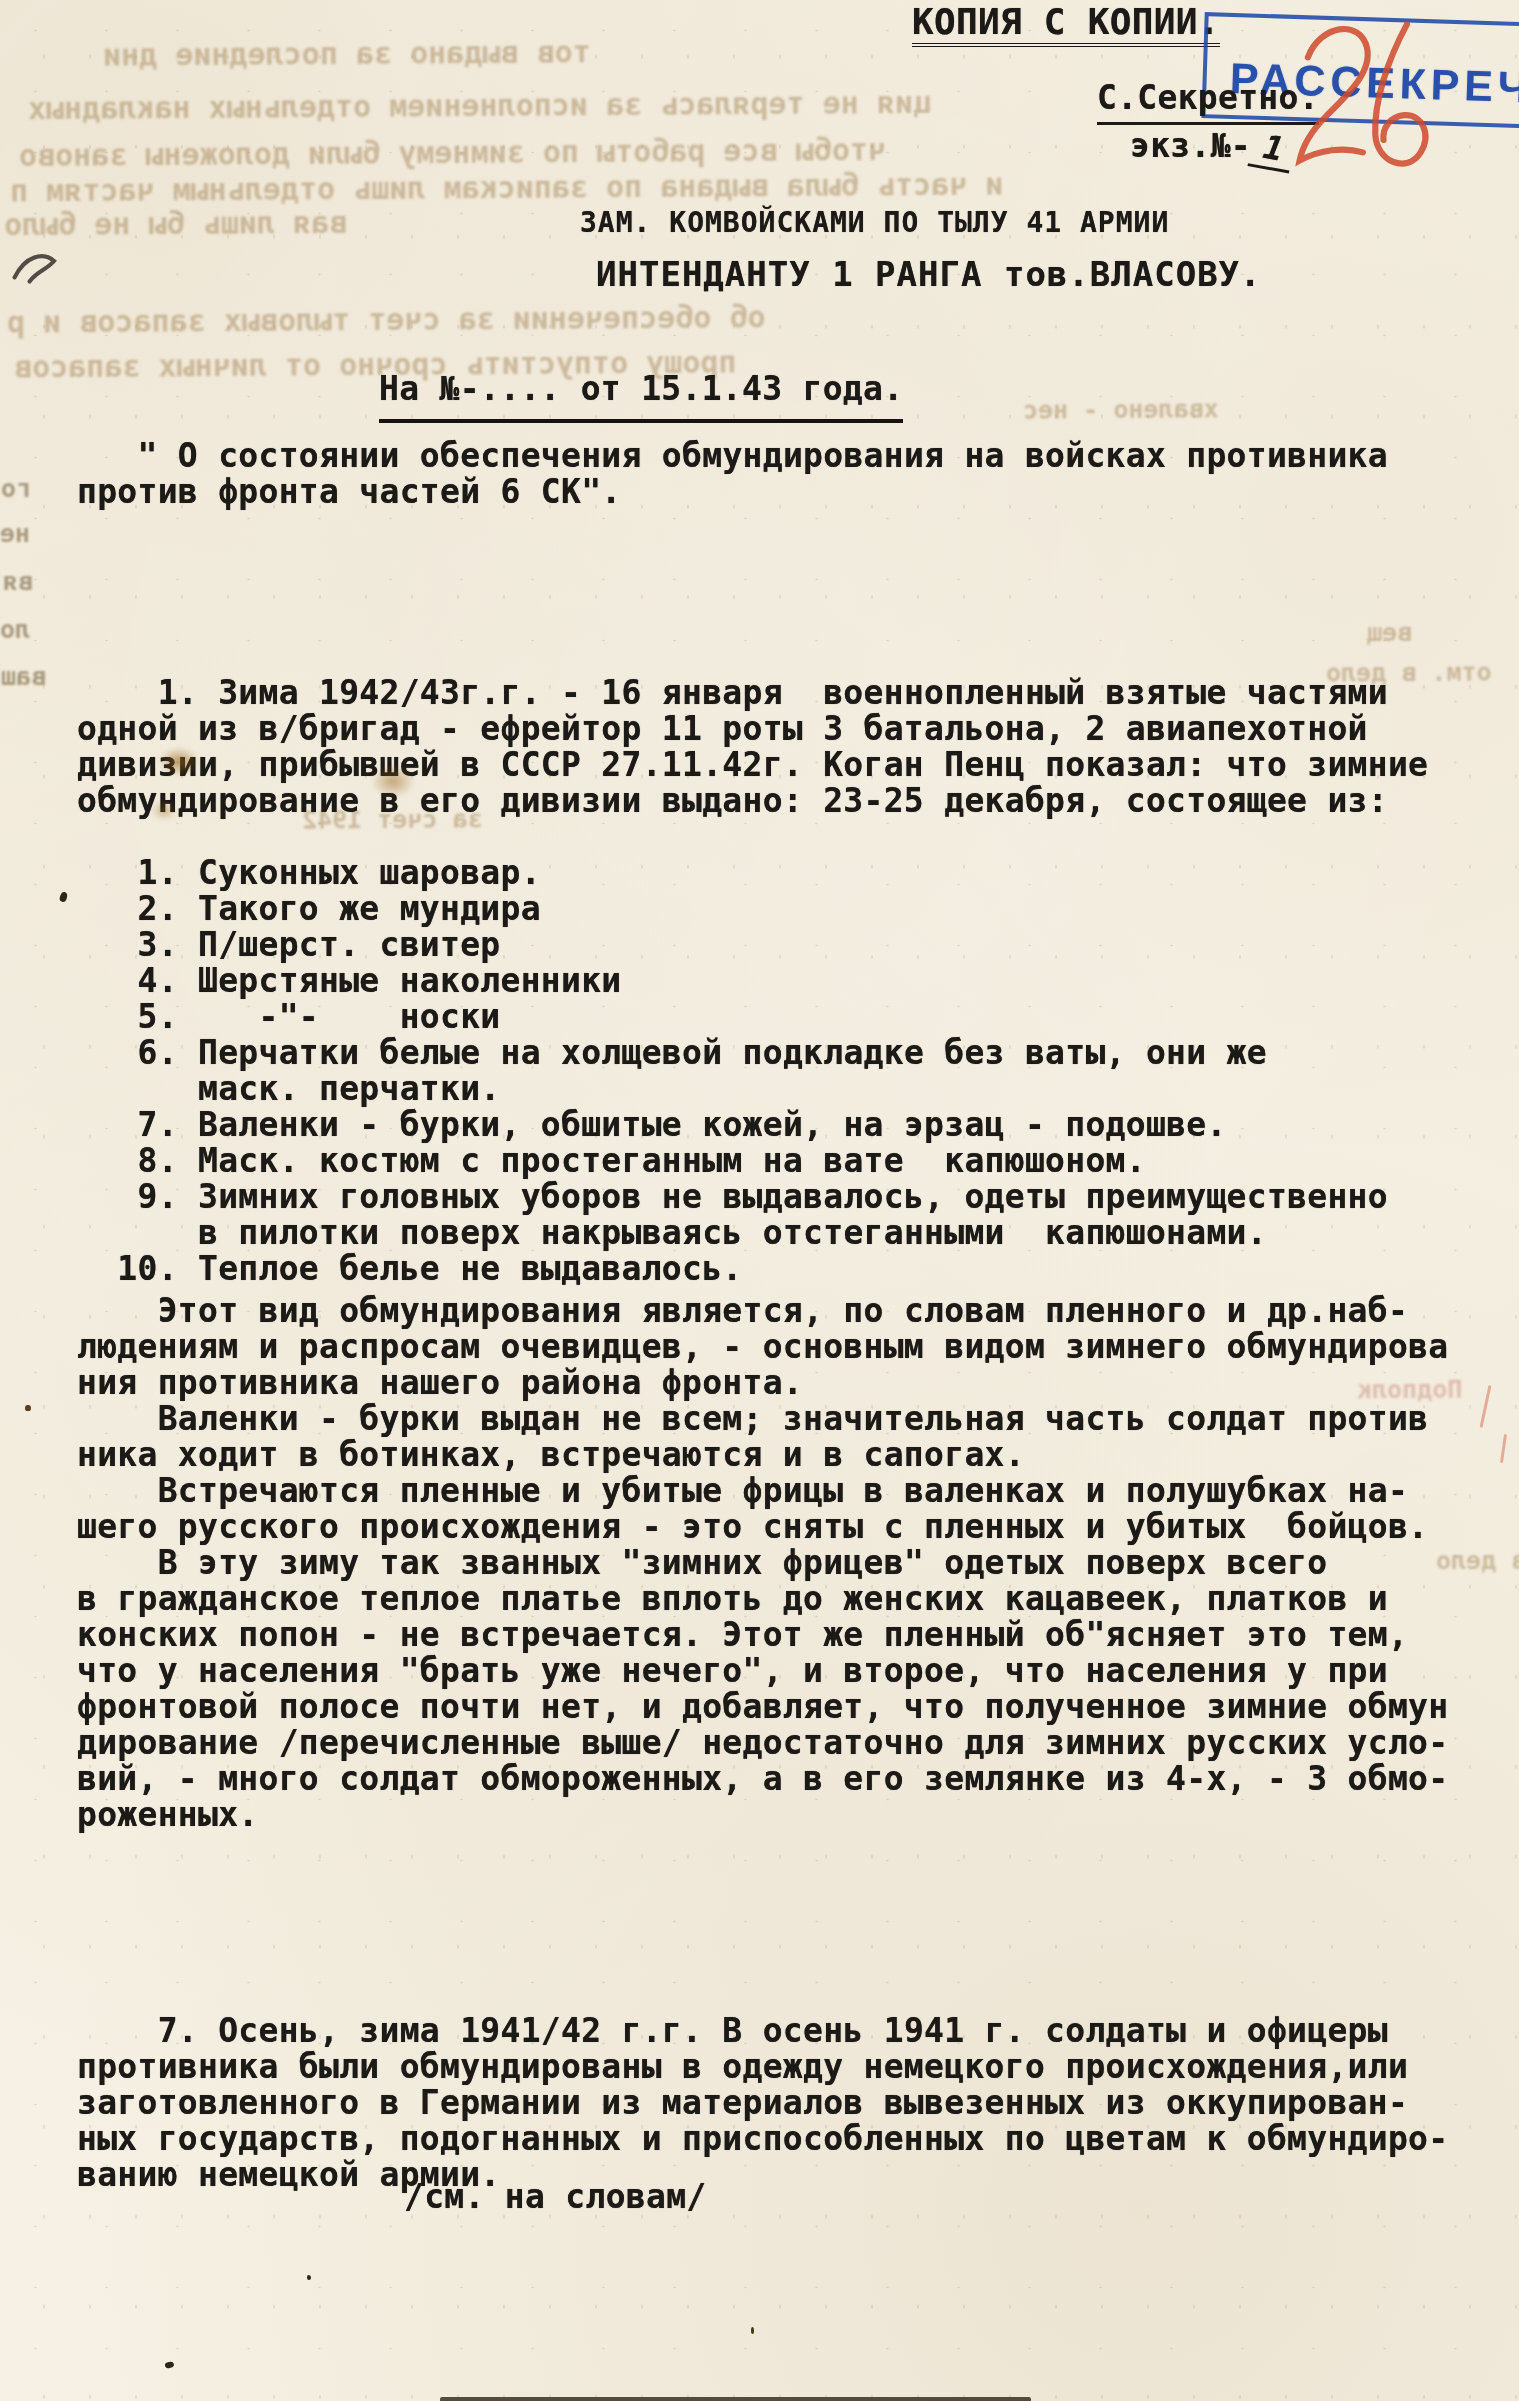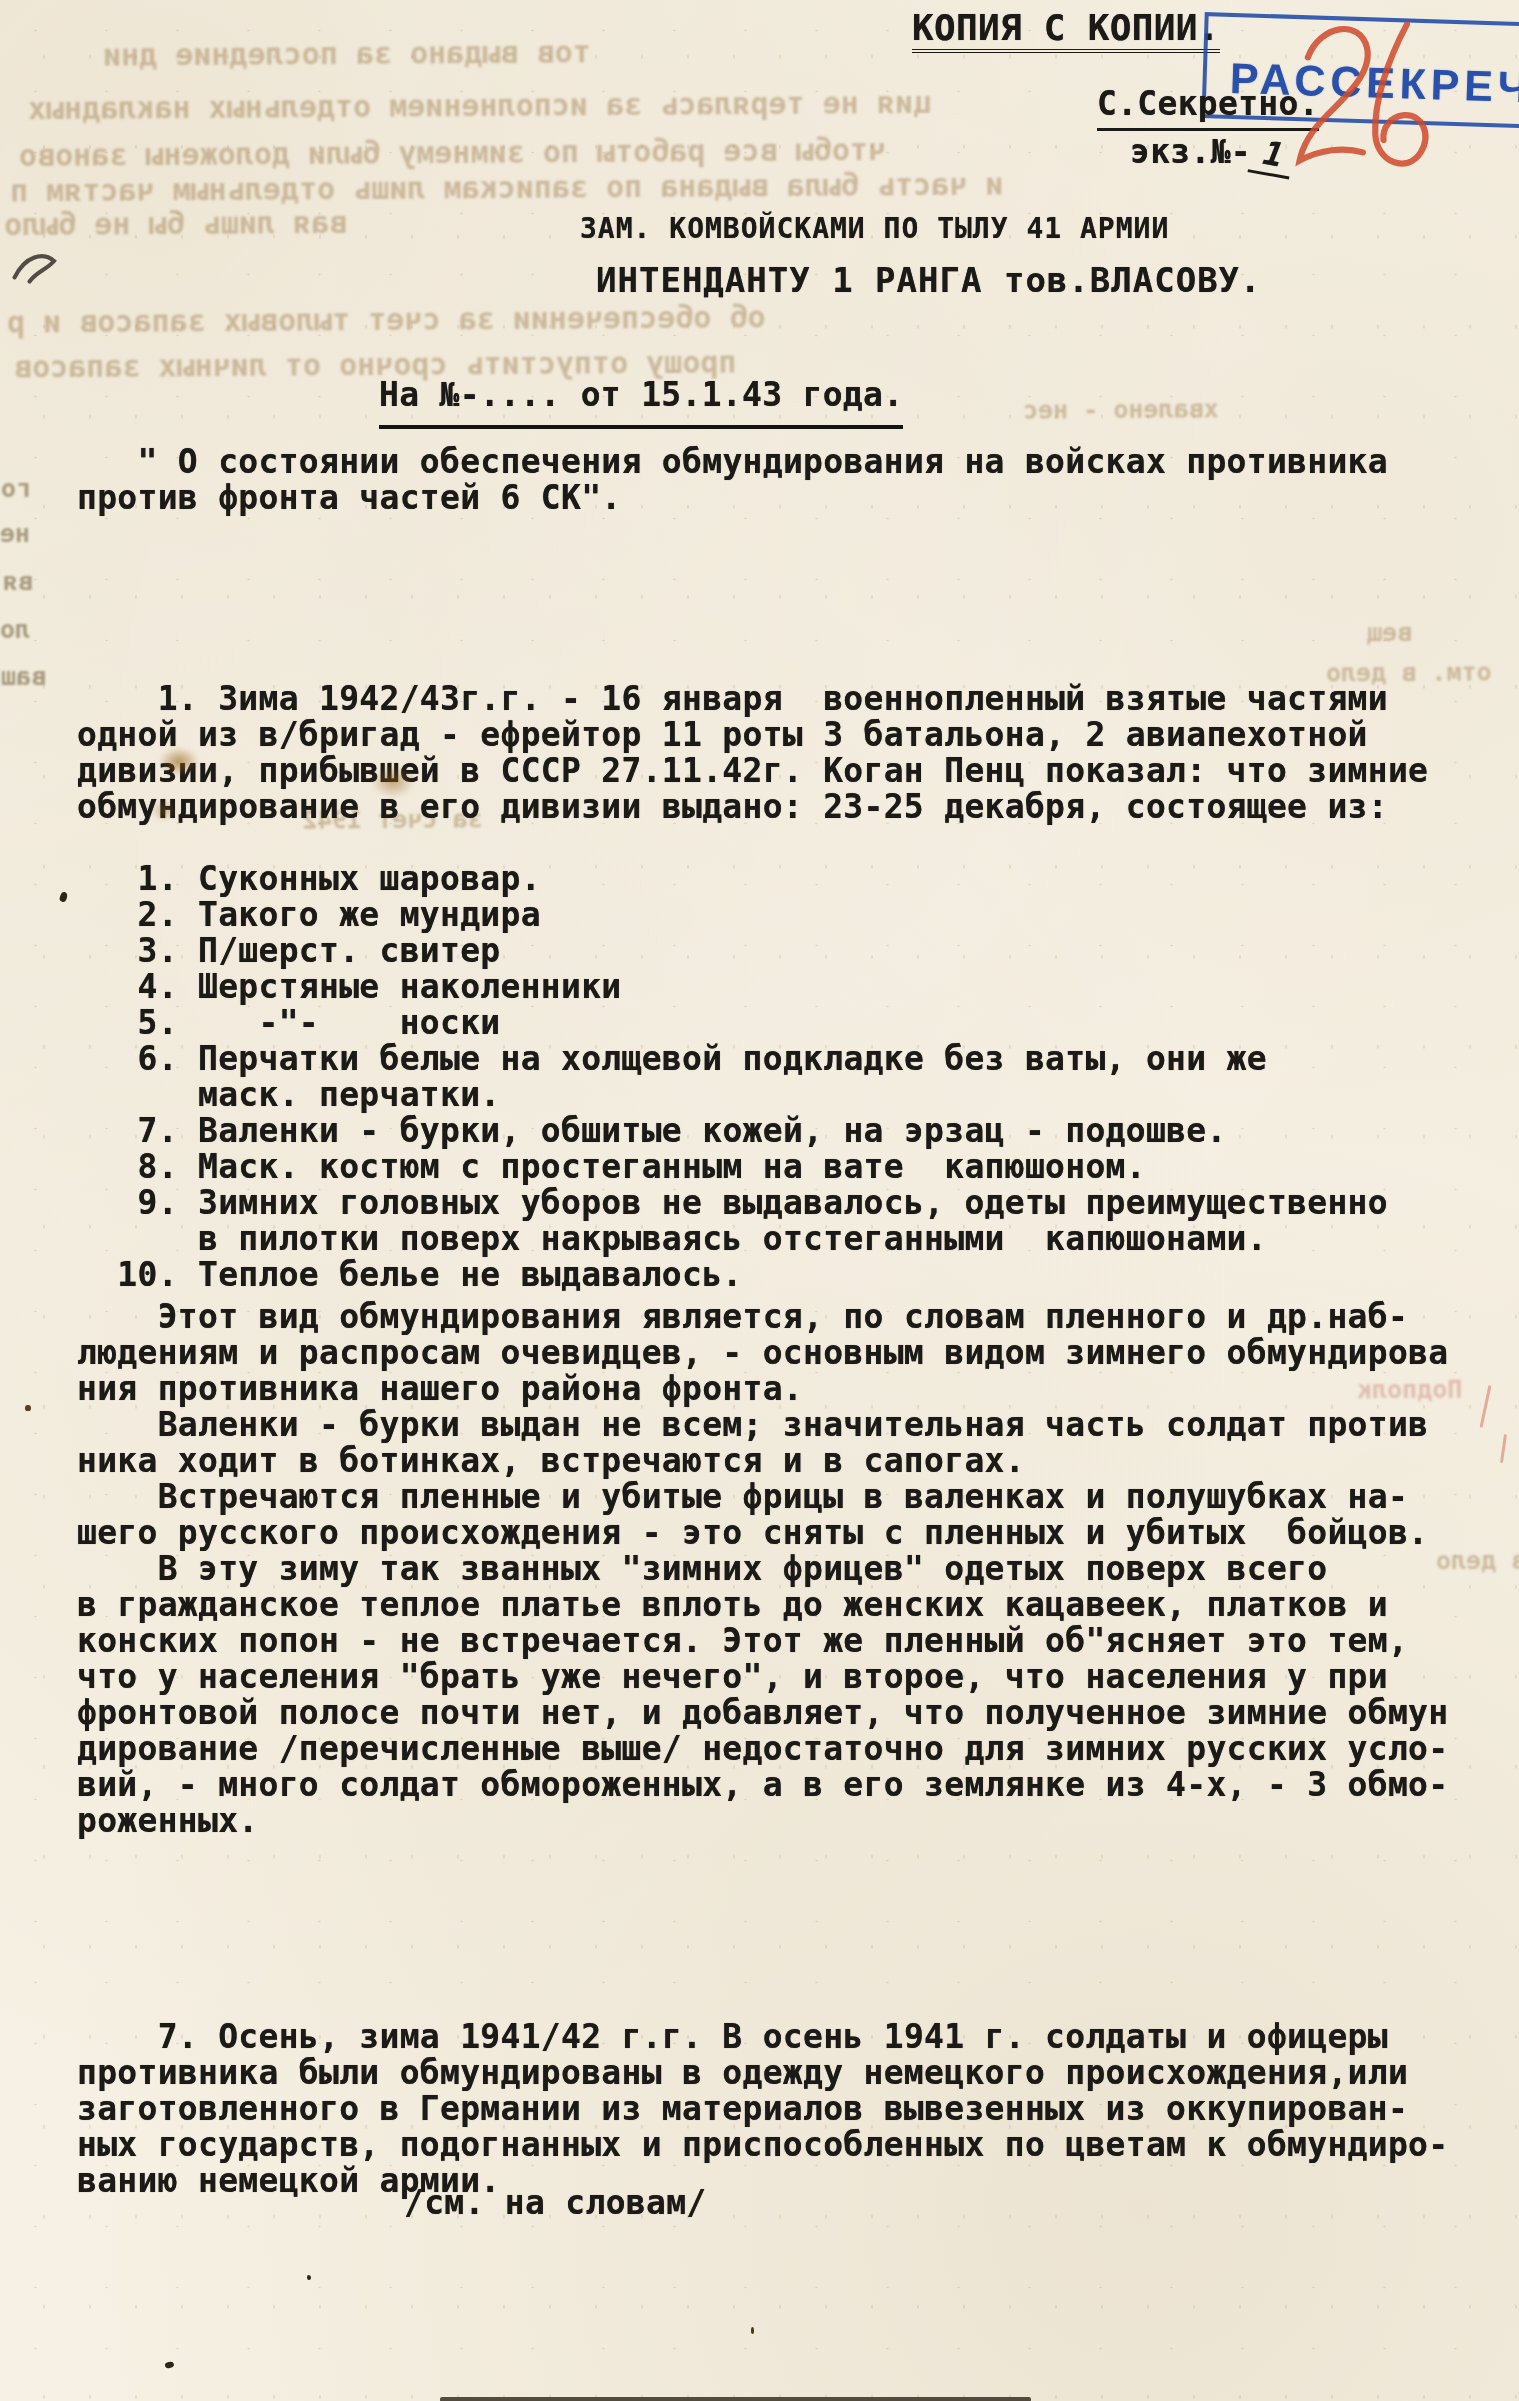--- a/index.html
+++ b/index.html
@@ -31,21 +31,20 @@
     background-size:46px 90px;background-position:21px 11.7px;
   }
   .typed{
     position:absolute;
     font-family:"DejaVu Sans Mono", monospace;
     font-weight:700;
     color:#1c1a17;
     font-size:33px;line-height:36px;letter-spacing:0.3px;
     white-space:pre-wrap;
     text-shadow:0 0 0.7px rgba(25,22,18,.72);
-    margin-top:6px;
   }
   .block{width:1415px;}
   .copy-note{left:912px;top:4.1px;font-size:36px;border-bottom:4.8px double #1c1a17;padding-bottom:2.7px;}
   .addr1{left:580px;top:205px;font-size:28px;letter-spacing:1px;}
   .addr2{left:596px;top:256px;font-size:34px;letter-spacing:1px;}
   .reference{left:379px;top:371px;border-bottom:4.8px solid #161411;padding-bottom:12px;}
   .subject{left:77px;top:438px;}
   .intro{left:77px;top:530px;}
   .case1{left:77px;top:675px;}
   .list{left:77px;top:855px;}

